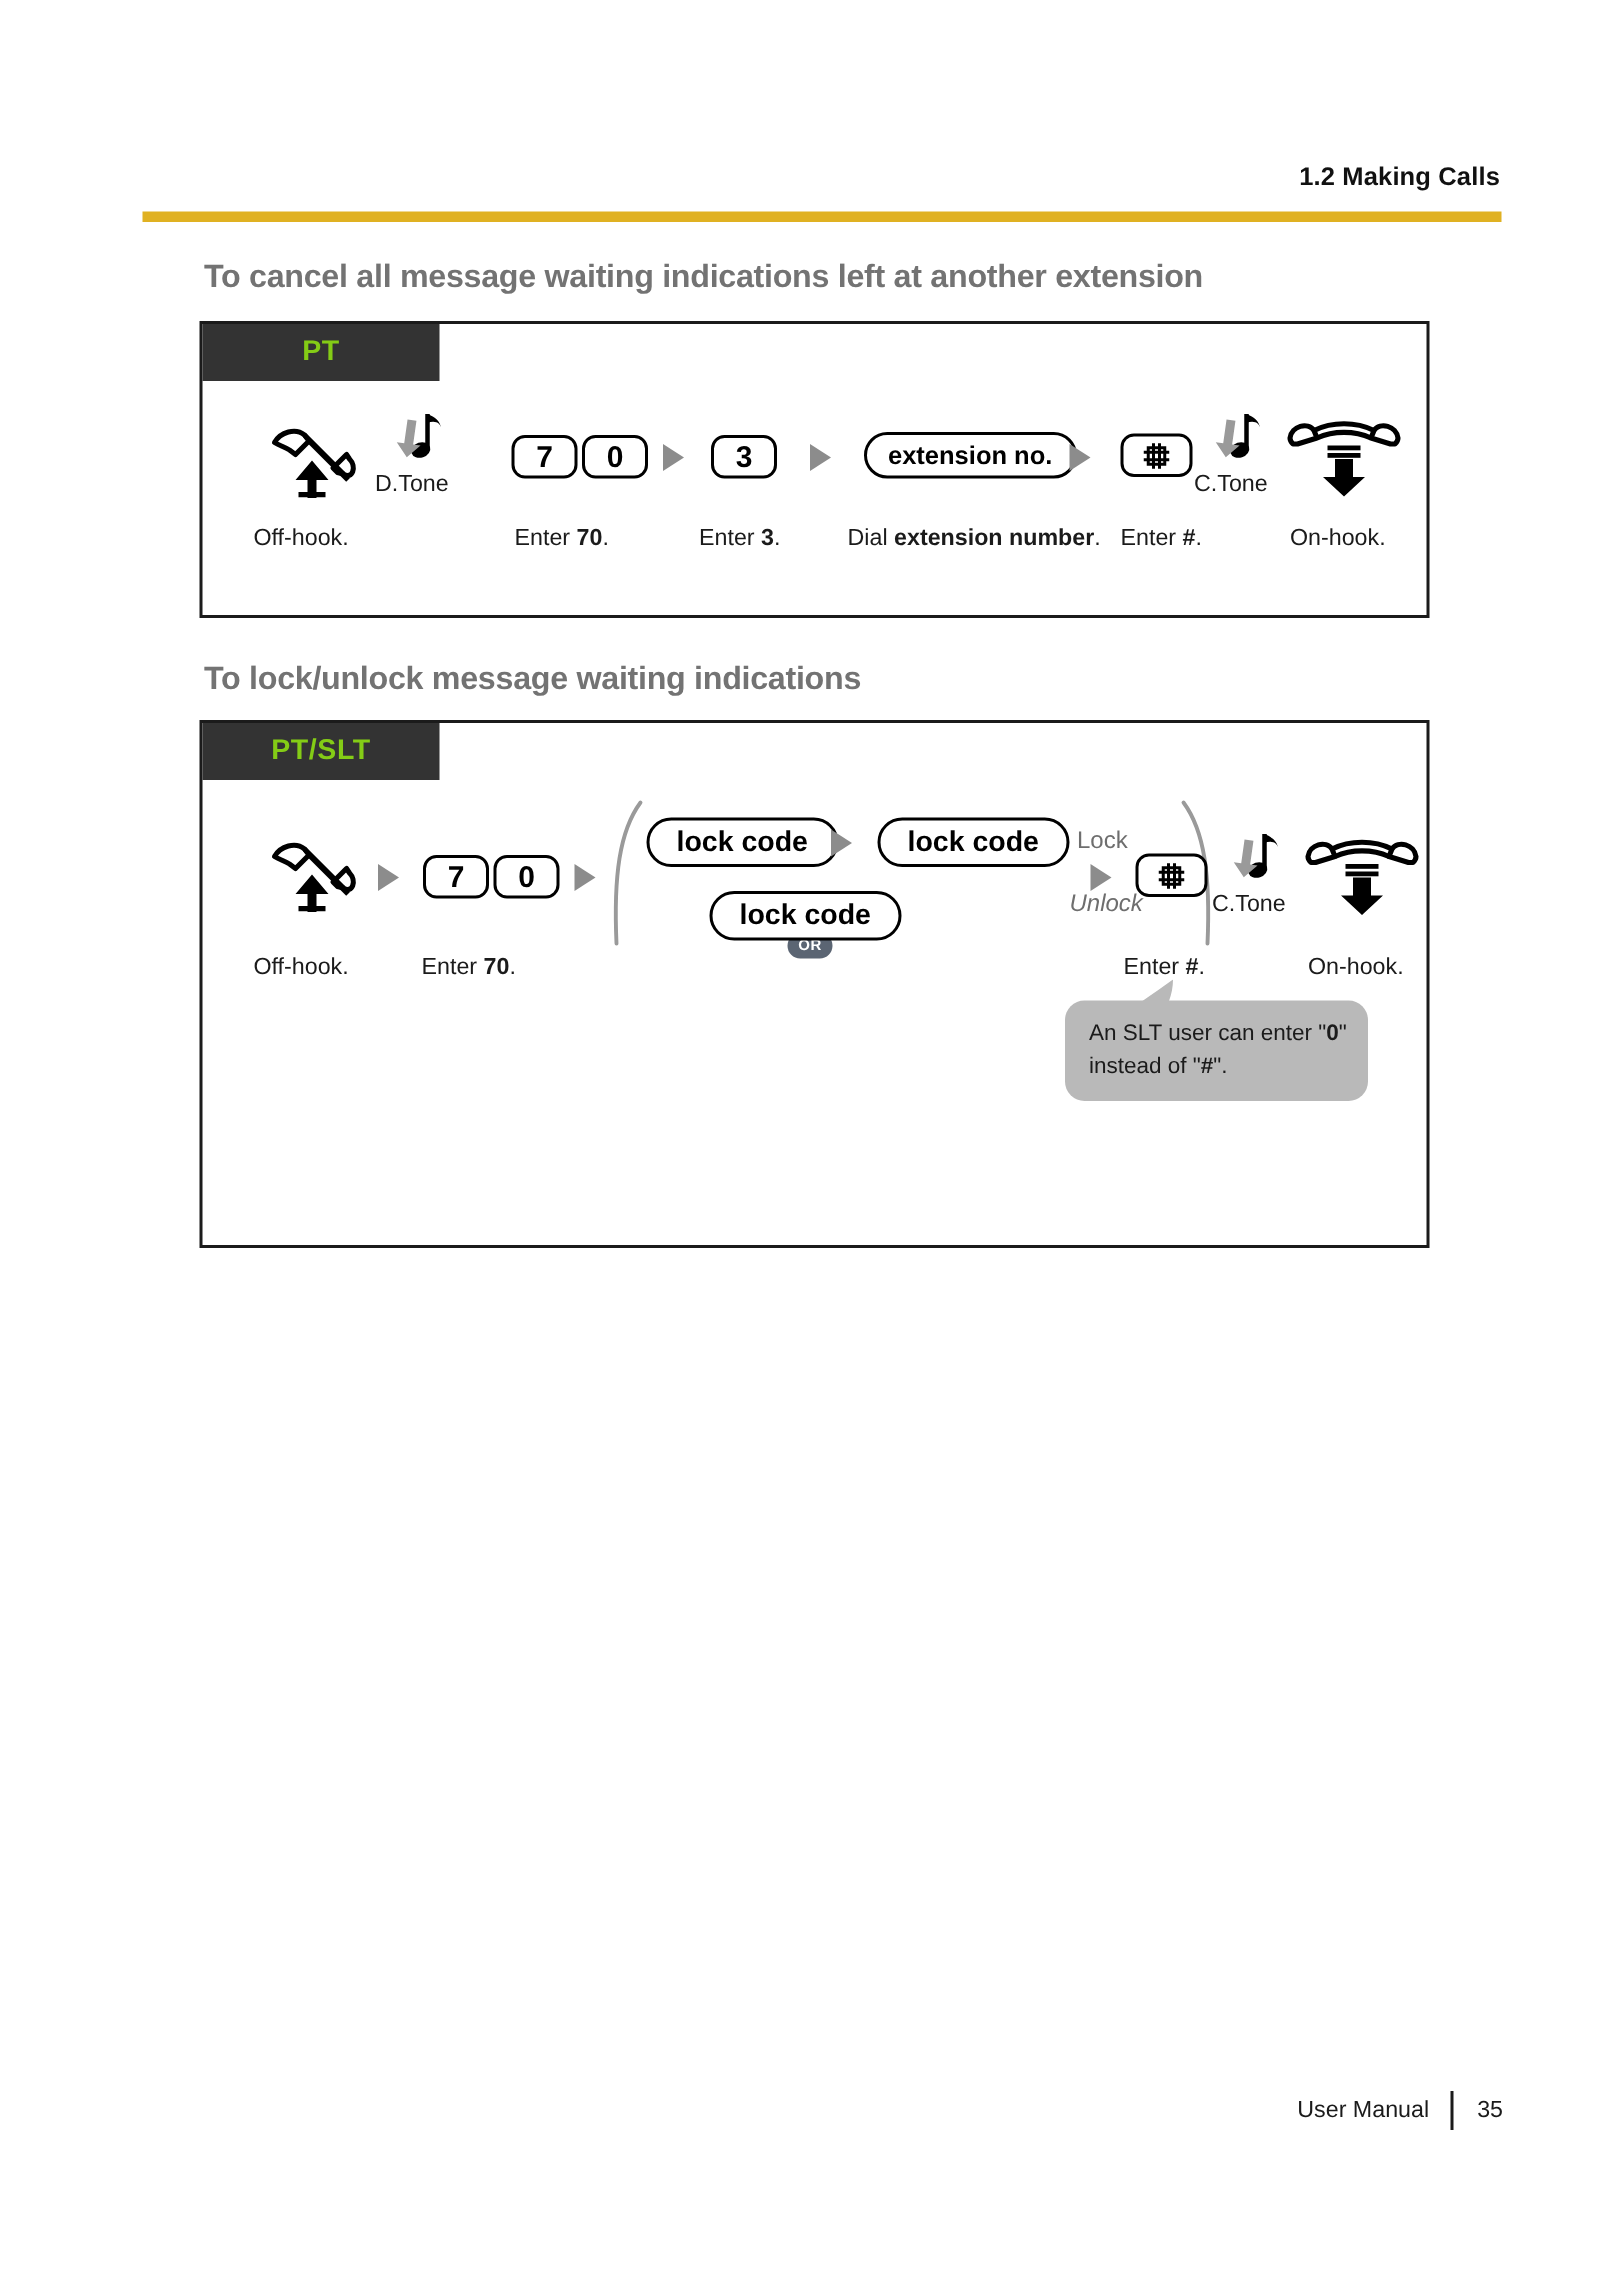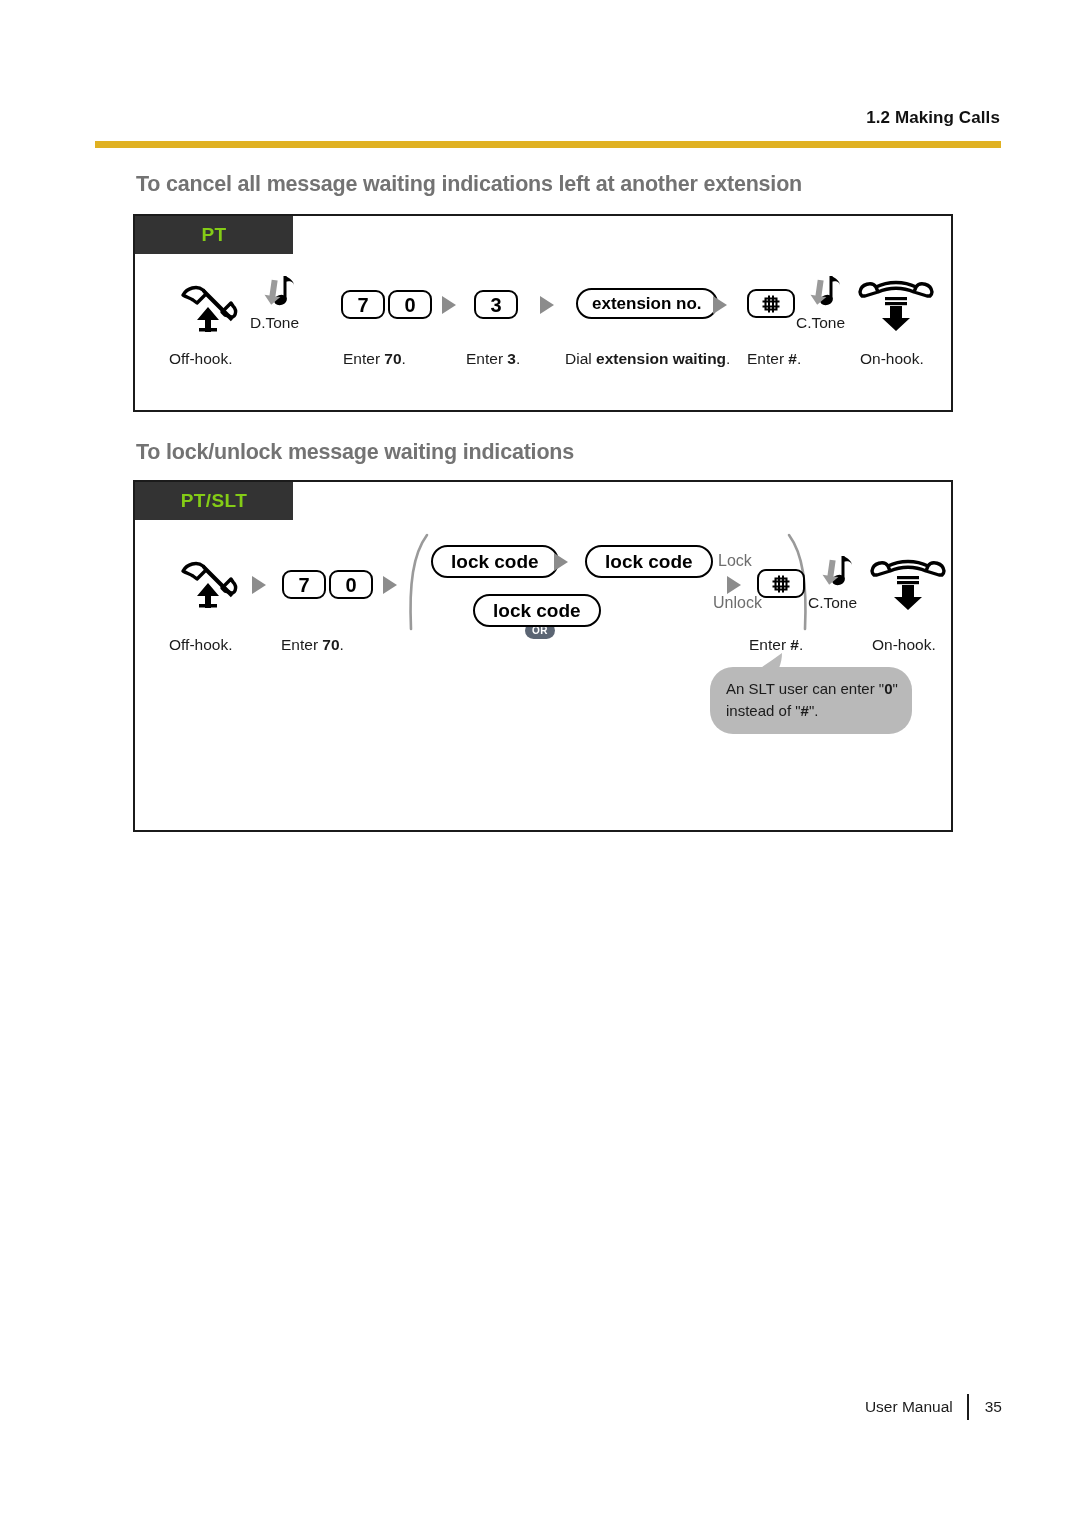--- a/index.html
+++ b/index.html
@@ -169,21 +169,21 @@
   
   .paren {
     position: absolute;
     font-size: 0;
   }
 
   
   .callout {
     position: absolute;
     background: #b9b9b9;
-    border-radius: 23px;
+    border-radius: 13px;
     padding: 11px 14px 12px 16px;
     font-size: 15px;
     color: #1b1b1b;
     line-height: 1.45;
     white-space: nowrap;
   }
   .callout b { font-weight: bold; }
 
   
   .footer {
@@ -257,21 +257,21 @@
     <div class="step-label" style="left:331px; top:133px;">
       <span>Enter </span><b>3</b><span>.</span>
     </div>
 
     <div class="node tri" style="left:405px; top:80px;"></div>
 
     <div class="node" style="left:441px; top:72px;">
       <div class="keycap wide">extension no.</div>
     </div>
     <div class="step-label" style="left:430px; top:133px;">
-      <span>Dial </span><b>extension waiting</b><span>.</span>
+      <span>Dial </span><b>extension number</b><span>.</span>
     </div>
 
     <div class="node tri" style="left:578px; top:80px;"></div>
 
     <div class="node" style="left:612px; top:73px;">
       <div class="keycap" style="min-width:48px;">
         <svg width="18" height="18" viewBox="0 0 18 18">
           <g stroke="#000" stroke-width="2" fill="none">
             <rect x="3.5" y="3.5" width="11" height="11"></rect>
             <path d="M7 0.5 L7 17.5 M11 0.5 L11 17.5 M0.5 6.5 L17.5 6.5 M0.5 11.5 L17.5 11.5"></path>
@@ -361,21 +361,21 @@
     </div>
 
     <div class="side-label" style="left:583px; top:70px;">Lock</div>
 
     <div class="or-badge" style="left:390px; top:96px;">OR</div>
 
     <div class="node" style="left:338px; top:112px;">
       <div class="keycap pill">lock code</div>
     </div>
 
-    <div class="side-label" style="left:578px; top:112px;">Unlock</div>
+    <div class="side-label" style="left:578px; top:112px;font-style:italic;">Unlock</div>
 
     <div class="node paren" style="left:650px; top:50px;">
       <svg width="26" height="100" viewBox="0 0 26 100">
         <path d="M4 3 C18 22, 22 52, 20 97" stroke="#9a9a9a" stroke-width="2.6" fill="none" stroke-linecap="round"></path>
       </svg>
     </div>
 
 
     <div class="node tri" style="left:592px; top:94px; left:592px;"></div>
 

